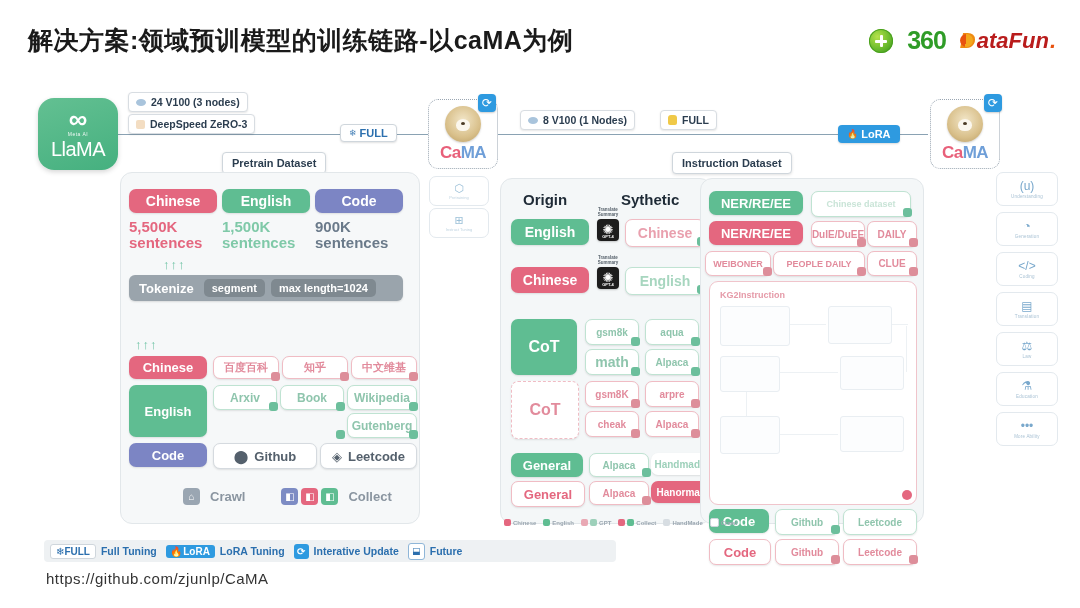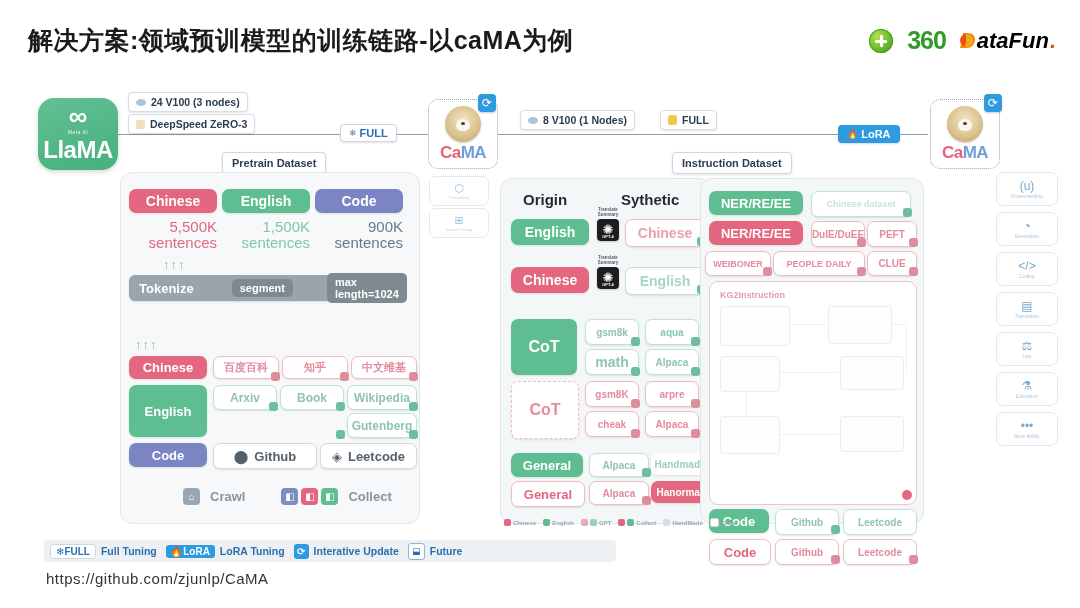--- a/index.html
+++ b/index.html
@@ -15,35 +15,35 @@
     background:radial-gradient(circle at 35% 32%,#b5e24a 0%,#62b52b 62%,#2e8a18 100%);
     position:relative;box-shadow:0 0 0 1px #49a01f inset;}
   .logo360 .badge:before,.logo360 .badge:after{content:"";position:absolute;background:#fff;border-radius:1px;}
   .logo360 .badge:before{left:6px;top:11px;width:12px;height:3px;}
   .logo360 .badge:after{left:10.5px;top:6.5px;width:3px;height:12px;}
   .logo360 .txt{font-size:25px;font-weight:700;color:#2f9c27;letter-spacing:-1px;}
   .logodf{display:flex;align-items:center;gap:1px;font-size:22px;font-weight:700;font-style:italic;}
   .logodf .dot{width:13px;height:13px;border-radius:50%;
     background:conic-gradient(#f3a81c 0 55%,#e8520f 55% 100%);margin-right:2px;}
   .logodf .d{color:#ef8b12;}
-  .logodf .rest{color:#000000;}
+  .logodf .rest{color:#b91c1c;}
   .logodf .period{color:#e8520f;}
 
   
   .canvas{position:absolute;left:0;top:72px;width:1080px;height:470px;}
 
   .hline{position:absolute;height:1px;background:#6d8ba0;opacity:.8;}
 
   
   .llama{position:absolute;left:38px;top:26px;width:80px;height:72px;border-radius:16px;
     background:linear-gradient(160deg,#63c092,#45b07f);box-shadow:0 2px 5px rgba(0,0,0,.16);
     display:flex;flex-direction:column;align-items:center;justify-content:center;color:#fff;}
   .llama .inf{font-size:26px;font-weight:700;line-height:.8;margin-top:2px;}
   .llama .meta{font-size:5px;letter-spacing:.5px;opacity:.9;margin:2px 0 1px;}
-  .llama .nm{font-size:24px;font-weight:700;letter-spacing:-.5px;}
+  .llama .nm{font-size:20px;font-weight:400;letter-spacing:-.5px;}
 
   .cama{position:absolute;width:68px;height:68px;border:1.5px dotted #9aa6b2;border-radius:10px;
     background:#fff;display:flex;flex-direction:column;align-items:center;justify-content:center;}
   .cama .face{width:36px;height:36px;border-radius:50%;
     background:radial-gradient(circle at 50% 40%,#f2e6c8 0%,#d9c08b 60%,#b89b63 100%);
     position:relative;box-shadow:0 1px 2px rgba(0,0,0,.18);}
   .cama .face:before{content:"";position:absolute;left:11px;top:13px;width:14px;height:12px;
     background:#fbf7ee;border-radius:50% 50% 45% 45%;}
   .cama .face:after{content:"";position:absolute;left:16px;top:16px;width:4px;height:3px;
     background:#4a3a24;border-radius:50%;}
@@ -77,24 +77,24 @@
   
   .t{border-radius:7px;display:flex;align-items:center;justify-content:center;
     font-weight:700;box-shadow:0 1px 2px rgba(0,0,0,.10);position:absolute;white-space:nowrap;}
   .t-red{background:#e4677f;color:#fff;}
   .t-green{background:#5fbd92;color:#fff;}
   .t-blue{background:#7c85c4;color:#fff;}
   .t-out{background:#fff;border:1.2px solid #d5dadf;color:#54606c;}
   .t-outred{background:#fff;border:1.2px solid #f0bcc4;color:#e28b9c;}
   .t-outgrn{background:#fff;border:1.2px solid #bfe3d2;color:#8fc5ad;}
 
-  .num{position:absolute;text-align:right;font-weight:400;line-height:1.05;}
+  .num{position:absolute;text-align:left;font-weight:700;line-height:1.05;}
 
   .barrow{position:absolute;background:#9aa4ac;border-radius:6px;display:flex;align-items:center;
-    box-shadow:0 1px 2px rgba(0,0,0,.12);gap:28px;}
+    box-shadow:0 1px 2px rgba(0,0,0,.12);}
   .barrow .lbl{color:#fff;font-weight:700;font-size:13px;padding:0 10px;}
   .barrow .sub{background:#7f8990;color:#fff;font-size:11px;font-weight:700;
     border-radius:5px;padding:3px 8px;margin-right:6px;}
 
   .arrows{position:absolute;color:#6fc3a5;font-size:13px;letter-spacing:1px;font-weight:700;}
 
   .dot{position:absolute;width:9px;height:9px;border-radius:3px;}
   .dot-g{background:#6cbf9c;} .dot-r{background:#dd8e9a;}
 
   
@@ -358,21 +358,21 @@
   </div>
 
   <div class="panel2" style="left:700px;top:106px;width:222px;height:344px;">
 
     <div class="t t-green" style="left:8px;top:12px;width:94px;height:24px;font-size:13px;">NER/RE/EE</div>
     <div class="t t-outgrn" style="left:110px;top:12px;width:98px;height:24px;font-size:9px;color:#c9e4d7;">Chinese dataset</div>
     <div class="dot dot-g" style="left:202px;top:29px;"></div>
 
     <div class="t t-red" style="left:8px;top:42px;width:94px;height:24px;font-size:13px;">NER/RE/EE</div>
     <div class="t t-outred" style="left:110px;top:42px;width:52px;height:24px;font-size:10px;">DuIE/DuEE</div>
-    <div class="t t-outred" style="left:166px;top:42px;width:48px;height:24px;font-size:10px;">PEFT</div>
+    <div class="t t-outred" style="left:166px;top:42px;width:48px;height:24px;font-size:10px;">DAILY</div>
     <div class="dot dot-r" style="left:156px;top:59px;"></div>
     <div class="dot dot-r" style="left:208px;top:59px;"></div>
 
     <div class="t t-outred" style="left:4px;top:72px;width:64px;height:23px;font-size:9px;">WEIBONER</div>
     <div class="t t-outred" style="left:72px;top:72px;width:90px;height:23px;font-size:9px;">PEOPLE DAILY</div>
     <div class="t t-outred" style="left:166px;top:72px;width:48px;height:23px;font-size:10px;">CLUE</div>
     <div class="dot dot-r" style="left:62px;top:88px;"></div>
     <div class="dot dot-r" style="left:156px;top:88px;"></div>
     <div class="dot dot-r" style="left:208px;top:88px;"></div>
 

